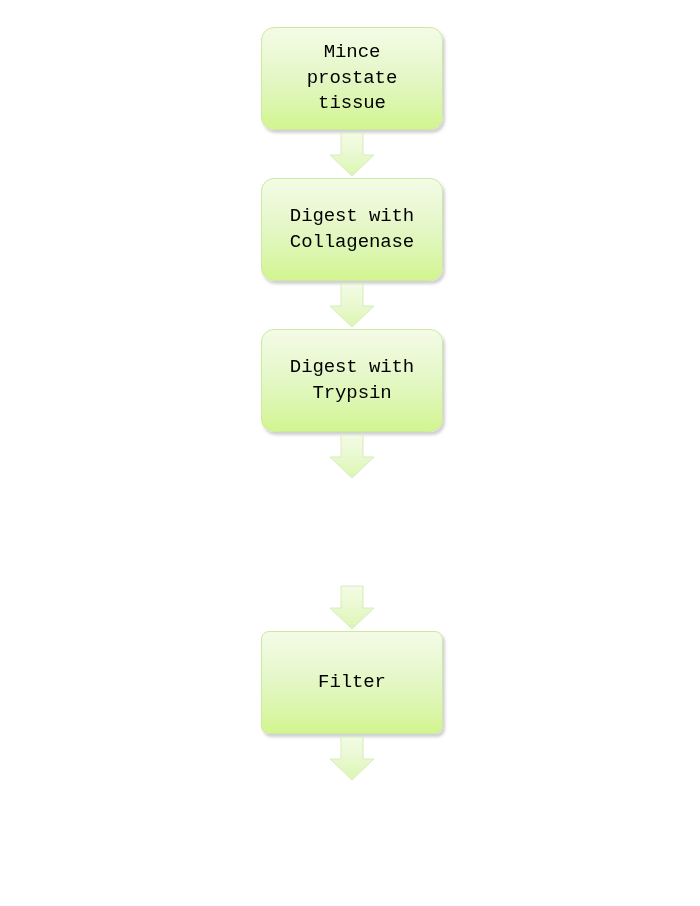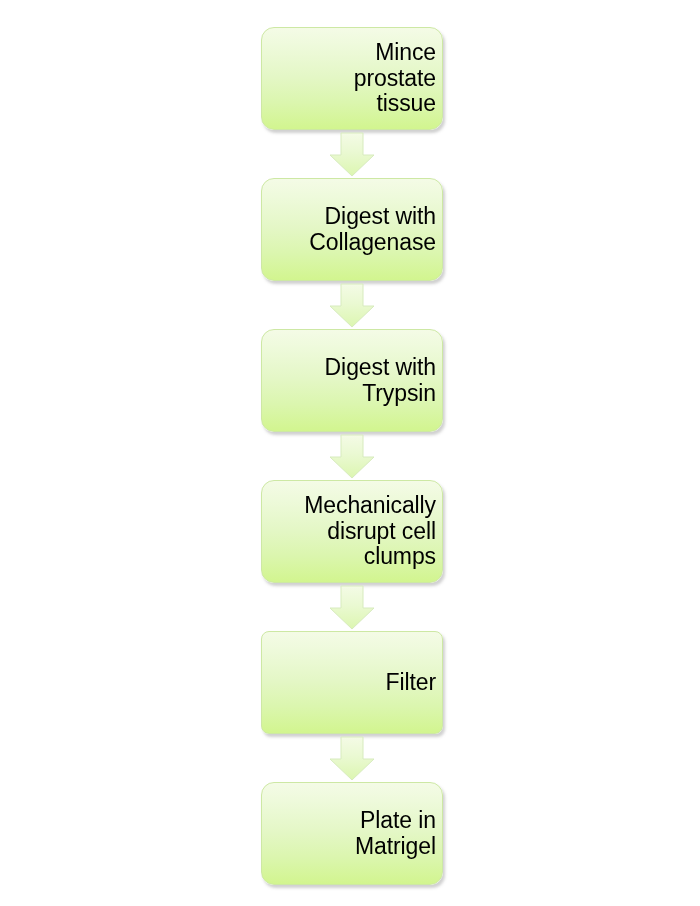--- a/index.html
+++ b/index.html
@@ -47,27 +47,27 @@
     display: flex;
     align-items: center;
     justify-content: center;
     text-align: center;
   }
 
   .node-label {
     display: block;
     width: 168px;
     color: #000000;
-    font-family: Liberation Sans, sans-serif;
-    font-size: 23px;
+    font-family: Liberation Mono, monospace;
+    font-size: 19px;
     line-height: 25.5px;
     font-weight: 400;
     letter-spacing: -0.1px;
     white-space: pre-line;
-    text-align: right;
+    text-align: center;
   }
 
   .node-1 { top: 27px; }
   .node-2 { top: 178px; }
   .node-3 { top: 329px; }
   .node-4 { top: 480px; }
   .node-5 { top: 631px; border-radius: 8px; }
   .node-6 { top: 782px; }
 
   
@@ -144,25 +144,20 @@
           <linearGradient id="arrowGrad3" x1="0" y1="0" x2="0" y2="1">
             <stop offset="0%" stop-color="#f4fbe6"></stop>
             <stop offset="45%" stop-color="#eaf9d2"></stop>
             <stop offset="100%" stop-color="#dcf6b0"></stop>
           </linearGradient>
         </defs>
         <path d="M 12,0 L 34,0 L 34,22 L 45,22 L 23,43 L 1,22 L 12,22 Z" fill="url(#arrowGrad3)" stroke="#d7ebbe" stroke-width="1"></path>
       </svg>
     </div>
 
-    <div class="node node-4">
-      <span class="node-label">Mechanically
-disrupt cell
-clumps</span>
-    </div>
 
     <div class="connector conn-4">
       <svg viewBox="0 0 46 44" xmlns="http://www.w3.org/2000/svg">
         <defs>
           <linearGradient id="arrowGrad4" x1="0" y1="0" x2="0" y2="1">
             <stop offset="0%" stop-color="#f4fbe6"></stop>
             <stop offset="45%" stop-color="#eaf9d2"></stop>
             <stop offset="100%" stop-color="#dcf6b0"></stop>
           </linearGradient>
         </defs>
@@ -180,19 +175,15 @@
           <linearGradient id="arrowGrad5" x1="0" y1="0" x2="0" y2="1">
             <stop offset="0%" stop-color="#f4fbe6"></stop>
             <stop offset="45%" stop-color="#eaf9d2"></stop>
             <stop offset="100%" stop-color="#dcf6b0"></stop>
           </linearGradient>
         </defs>
         <path d="M 12,0 L 34,0 L 34,22 L 45,22 L 23,43 L 1,22 L 12,22 Z" fill="url(#arrowGrad5)" stroke="#d7ebbe" stroke-width="1"></path>
       </svg>
     </div>
 
-    <div class="node node-6">
-      <span class="node-label">Plate in
-Matrigel</span>
-    </div>
 
   </div>
 </div>
 
 </body></html>

